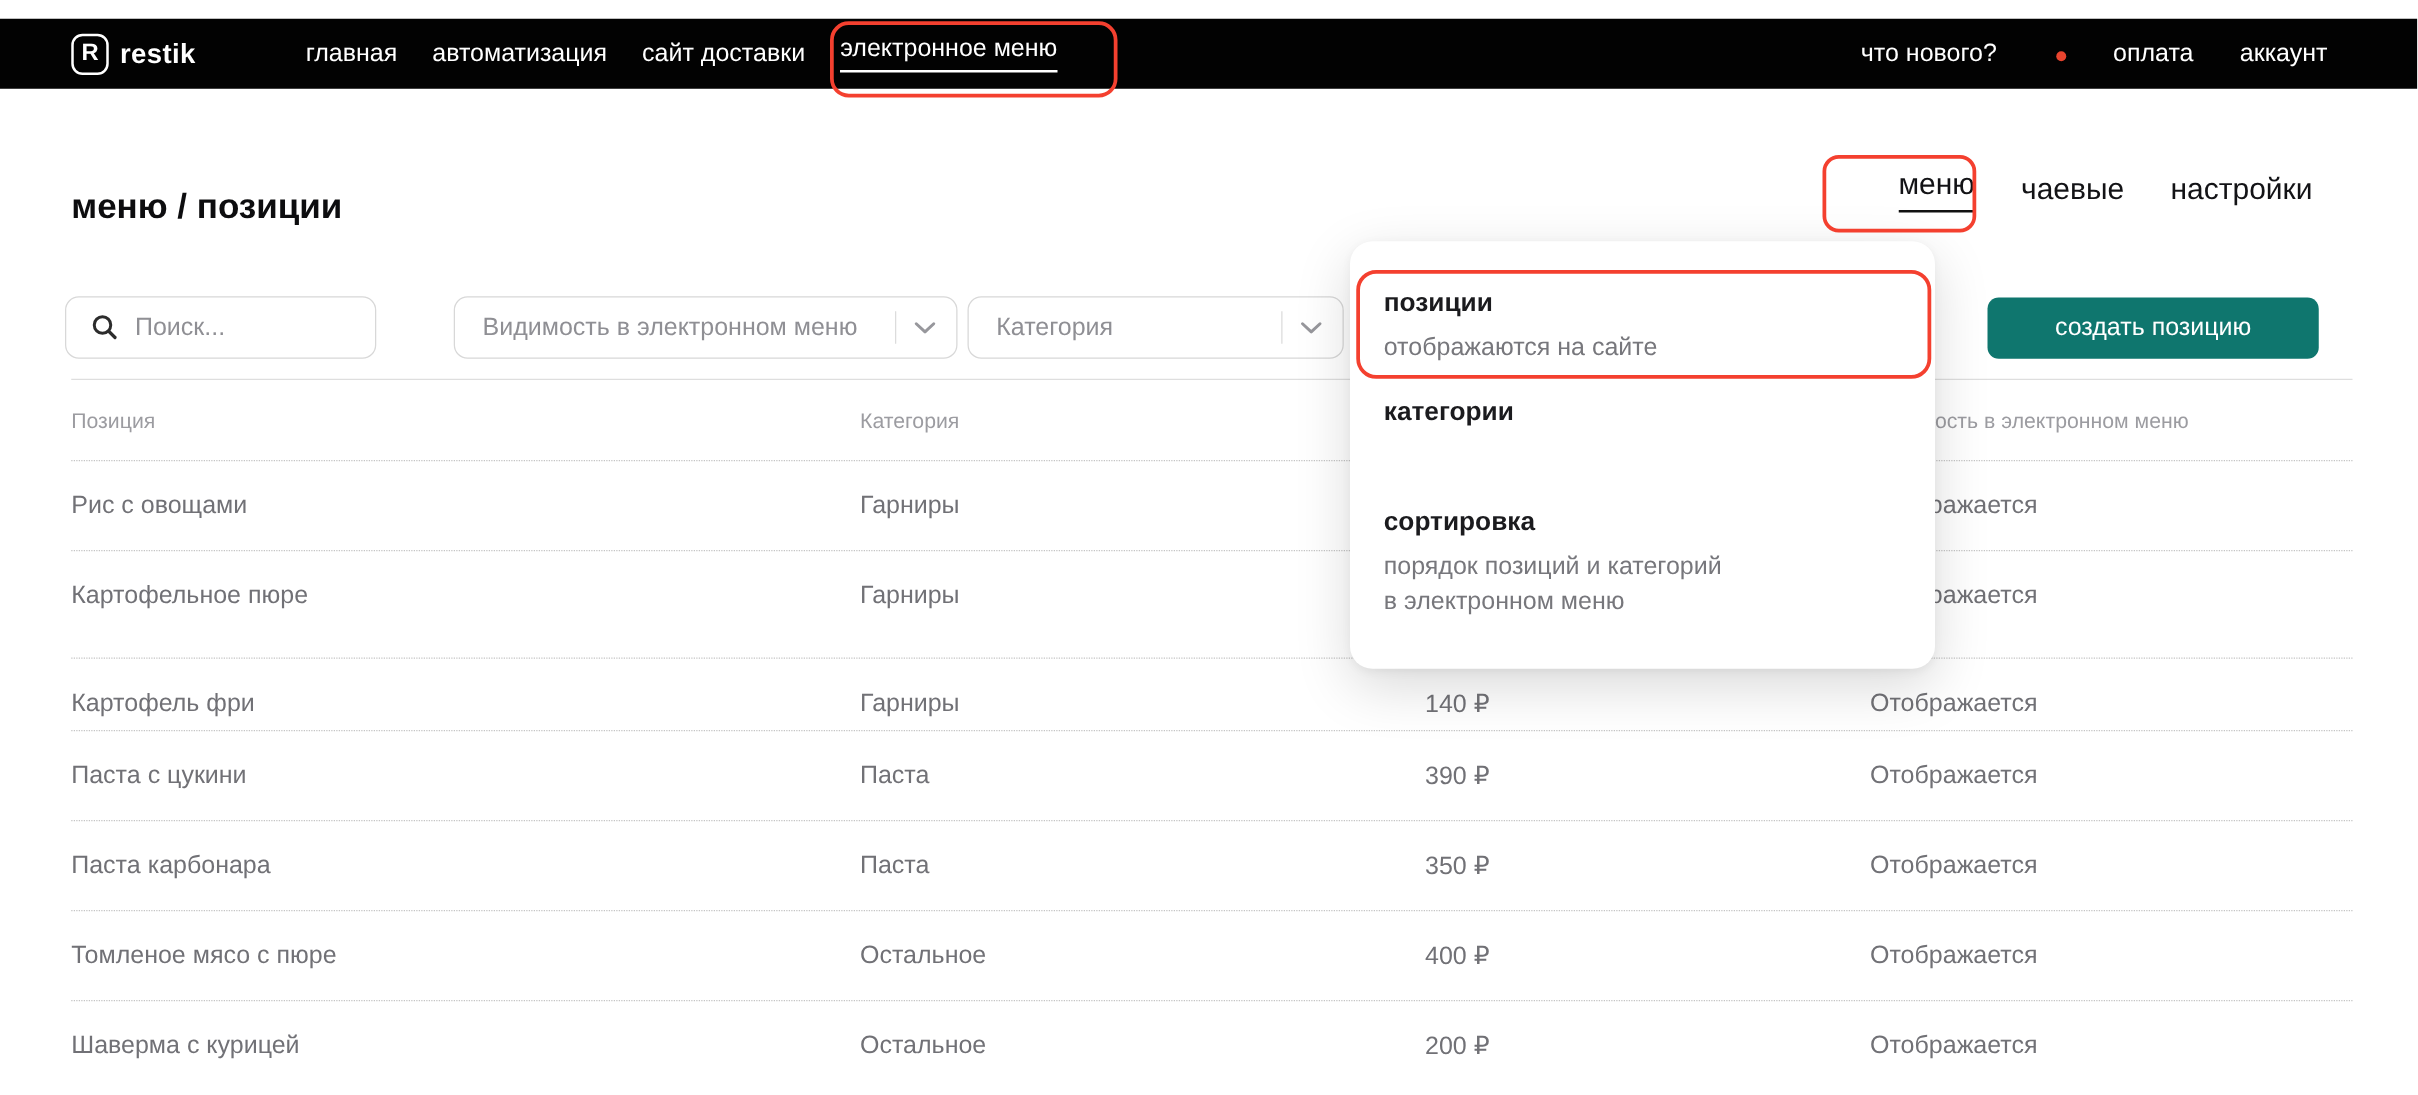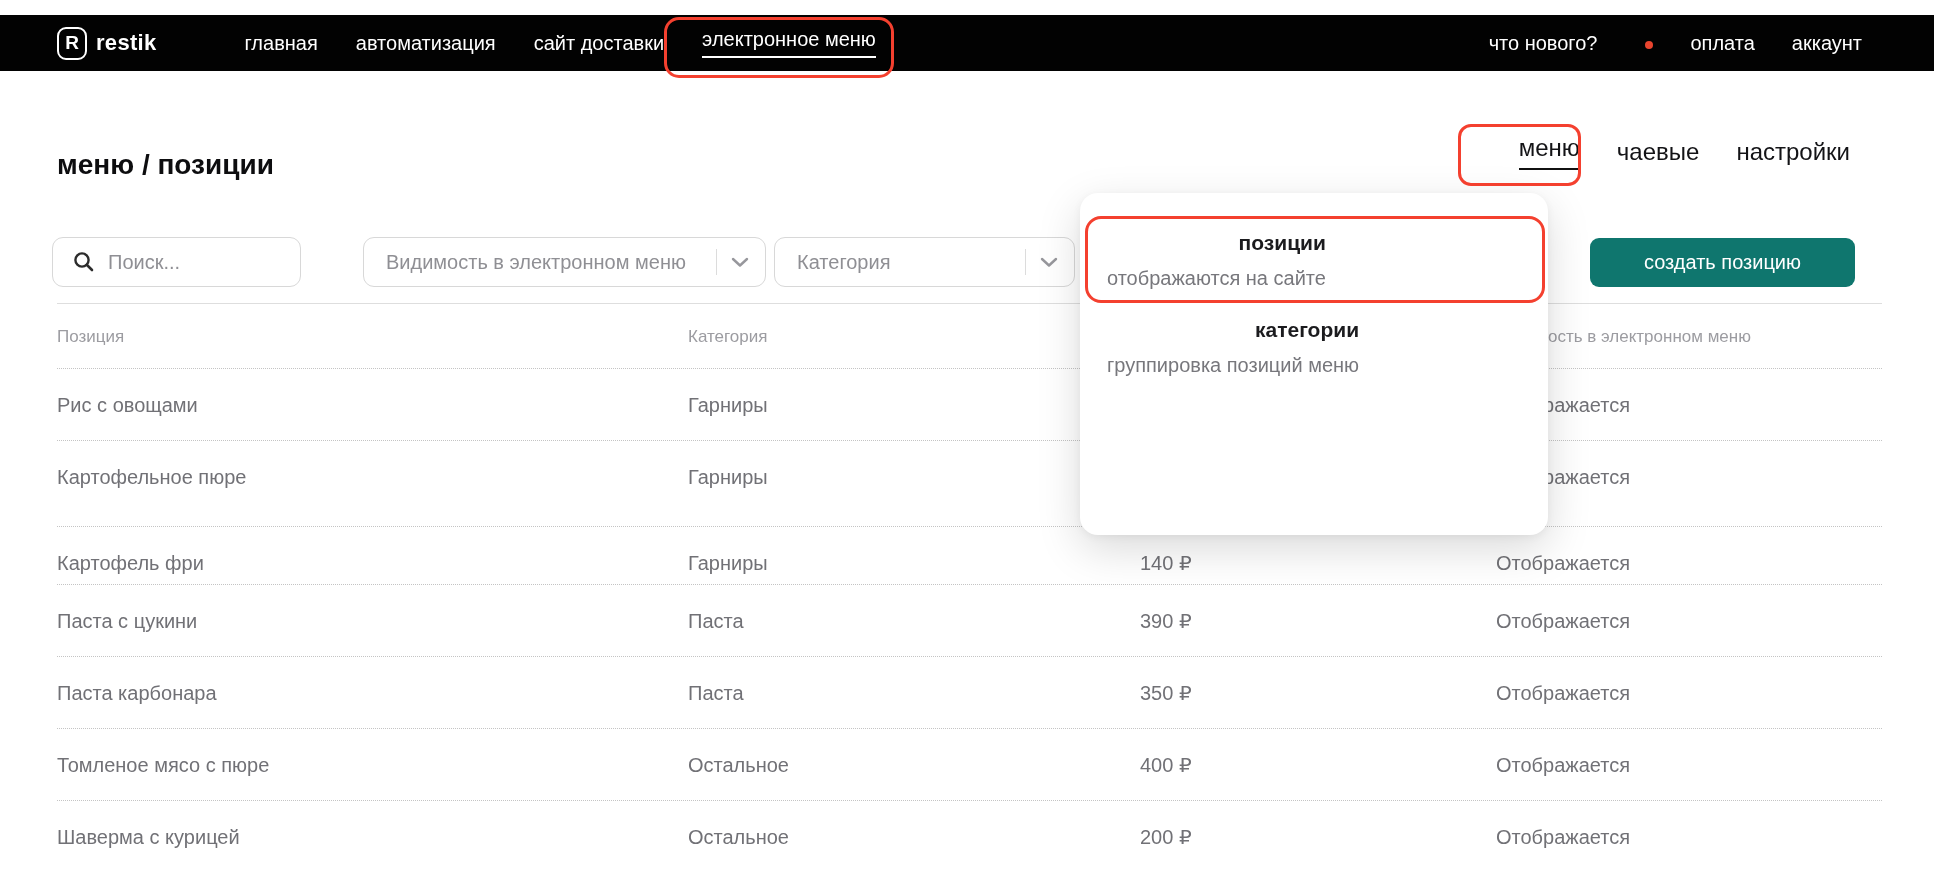--- a/index.html
+++ b/index.html
@@ -7,21 +7,21 @@
          font-family:"Liberation Sans","DejaVu Sans",sans-serif;-webkit-font-smoothing:antialiased;}
 
   
   .topbar{position:absolute;left:0;top:15px;width:100%;height:56px;background:#020202;
           display:flex;align-items:center;justify-content:space-between;z-index:2;}
   .nav-left{display:flex;align-items:center;padding-left:57px;}
   .logo{display:flex;align-items:center;gap:9px;cursor:pointer;}
   .logo-badge{display:inline-flex;align-items:center;justify-content:center;width:26px;height:29px;
               border:2.5px solid #fff;border-radius:9px;color:#fff;font-weight:700;font-size:19px;}
   .logo-text{color:#fff;font-size:22px;font-weight:700;letter-spacing:.3px;}
-  .nav-items{display:flex;align-items:center;gap:38px;margin-left:88px;}
+  .nav-items{display:flex;align-items:center;gap:28px;margin-left:88px;}
   .nav-item{color:#fff;font-size:20px;cursor:pointer;white-space:nowrap;}
   .nav-item.active{border-bottom:2px solid #fff;padding-bottom:5px;}
   .nav-right{display:flex;align-items:center;gap:37px;padding-right:72px;}
   .nav-right .nav-item{display:flex;align-items:center;gap:39px;}
   .notif-dot{width:8px;height:8px;border-radius:50%;background:#e8442e;margin-left:9px;margin-top:4px;}
 
   
   .page-title{position:absolute;left:57px;top:130px;font-size:28px;font-weight:700;color:#0d0d0f;}
   .tabs{position:absolute;right:84px;top:134px;display:flex;align-items:center;gap:37px;}
   .tab{font-size:24px;font-weight:500;color:#131316;cursor:pointer;white-space:nowrap;}
@@ -46,21 +46,21 @@
   .thead{position:absolute;left:0;top:0;width:100%;height:65px;border-top:1.5px solid #dedede;}
   .th{position:absolute;top:50%;transform:translateY(-50%);font-size:17px;color:#9c9ca1;white-space:nowrap;}
   .trow{position:absolute;left:0;width:100%;height:72px;border-top:1.5px dotted #c4c4c4;}
   .td{position:absolute;top:50%;transform:translateY(-50%);font-size:20px;color:#717176;white-space:nowrap;}
   .col-name{left:0;}   .col-cat{left:631px;}   .col-price{left:1083px;}   .col-vis{left:1439px;}
 
   
   .dropdown-panel{position:absolute;left:1080px;top:193px;width:468px;height:342px;background:#fff;
                   border-radius:18px;z-index:5;
                   box-shadow:0 14px 44px rgba(0,0,0,.15),0 2px 8px rgba(0,0,0,.05);}
-  .dd-item{position:absolute;left:27px;cursor:pointer;text-align:right;}
+  .dd-item{position:absolute;left:27px;cursor:pointer;}
   .dd-title{font-size:21px;font-weight:600;color:#1b1b1e;}
   .dd-sub{font-size:20px;color:#77777c;margin-top:9px;line-height:28px;}
   .dd-1{top:38px;} .dd-2{top:125px;} .dd-3{top:213px;}
 
   
   .annot{position:absolute;border:3.5px solid #f4402f;background:transparent;pointer-events:none;z-index:10;}
   .annot-nav{left:664px;top:17px;width:224px;height:55px;border-radius:15px;}
   .annot-tab{left:1458px;top:124px;width:117px;height:56px;border-radius:13px;}
   .annot-item{left:1085px;top:216px;width:454px;height:81px;border-radius:16px;}
 </style>
@@ -186,21 +186,27 @@
     </div>
   </div>
 
   <div class="dropdown-panel">
     <div class="dd-item dd-1">
       <div class="dd-title">позиции</div>
       <div class="dd-sub">отображаются на сайте</div>
     </div>
     <div class="dd-item dd-2">
       <div class="dd-title">категории</div>
-      <div class="dd-sub">группировка позиций меню</div>
+    </div>
+    <div class="dd-item dd-3">
+      <div class="dd-title">сортировка</div>
+      <div class="dd-sub">
+        <span>порядок позиций и категорий</span><br>
+        <span>в электронном меню</span>
+      </div>
     </div>
   </div>
 
   <div class="annot annot-nav"></div>
   <div class="annot annot-tab"></div>
   <div class="annot annot-item"></div>
 
 </div>
 
 </body></html>

